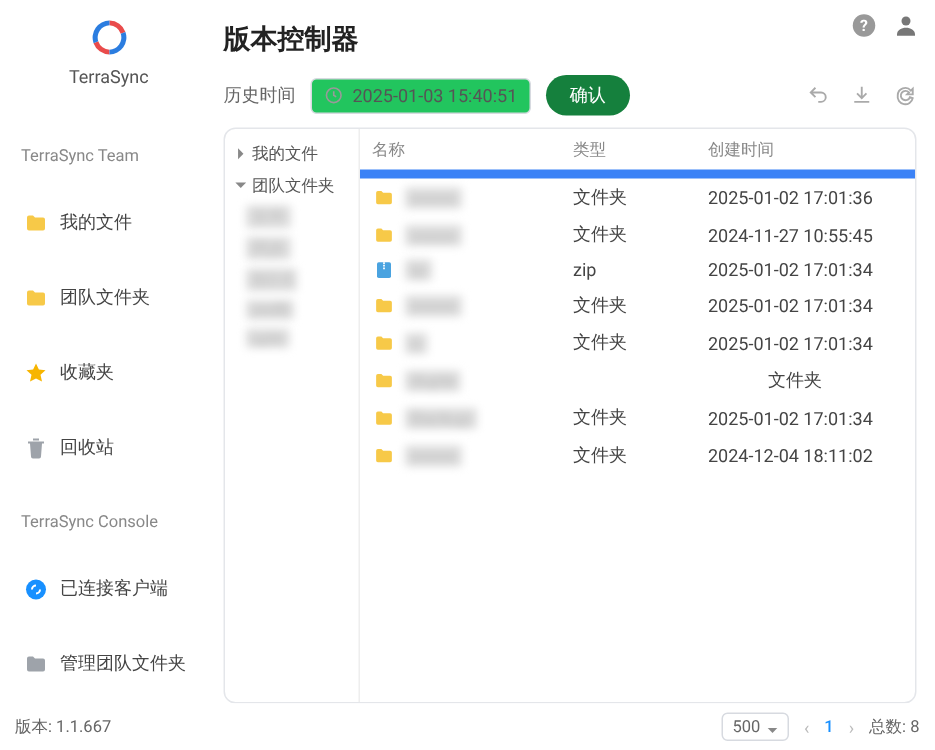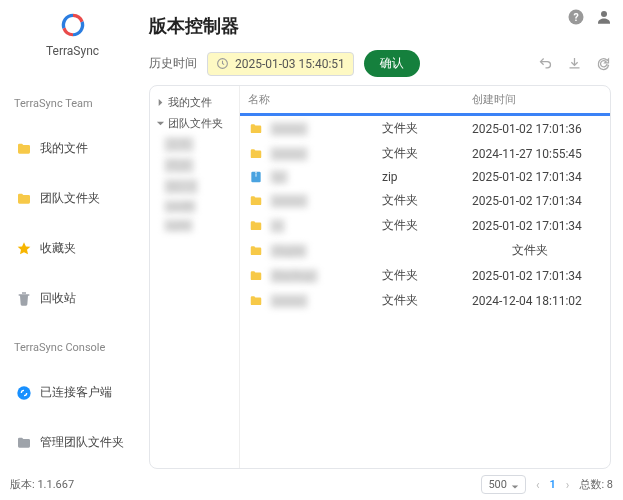--- a/index.html
+++ b/index.html
@@ -12,33 +12,33 @@
 .section-label{font-size:11px;color:#888;padding:8px 6px 4px}
 .nav-item{display:flex;align-items:center;gap:8px;padding:7px 8px;border-radius:6px;cursor:pointer;color:#444}
 .nav-item.active{background:#e0e2e5}
 .nav-icon{width:16px;height:16px;flex-shrink:0}
 .main{flex:1;display:flex;flex-direction:column;padding:14px 12px 0 4px;overflow:hidden}
 .topbar{display:flex;align-items:center;gap:10px;position:absolute;top:8px;right:10px}
 .topbar-icon{width:18px;height:18px;color:#888;cursor:pointer}
 .page-title{font-size:18px;font-weight:600;margin-bottom:12px;color:#222}
 .toolbar{display:flex;align-items:center;gap:10px;margin-bottom:8px}
 .tb-label{color:#666;font-size:12px}
-.dt-input{display:flex;align-items:center;gap:6px;border:1px solid #d7dae0;border-radius:4px;padding:4px 8px;font-size:12px;color:#555;background:#fef9c3}
+.dt-input{display:flex;align-items:center;gap:6px;border:1px solid #d7dae0;border-radius:4px;padding:4px 8px;font-size:12px;color:#555;background:#22c55e}
 .dt-clock{width:13px;height:13px}
 .confirm-btn{background:#15803d;color:#fff;border:none;border-radius:14px;padding:5px 16px;font-size:12px;cursor:pointer}
 .tb-right{margin-left:auto;display:flex;gap:14px}
 .tb-right-icon{width:15px;height:15px;color:#aaa;cursor:pointer}
 .panel{flex:1;border:1px solid #e4e6ea;border-radius:8px;display:flex;overflow:hidden}
 .tree-col{width:90px;border-right:1px solid #eee;padding:6px 0;overflow:hidden}
 .tree-row{display:flex;align-items:center;gap:3px;padding:3px 6px;font-size:11px;color:#555;white-space:nowrap;cursor:pointer}
 .tree-row.indent1{padding-left:14px}
 .tree-row.selected{background:#eaecef}
 .tree-cv{width:9px;height:9px;flex-shrink:0}
 .table-wrap{flex:1;display:flex;flex-direction:column}
-.table-head{display:flex;padding:6px 8px;border-bottom:3px solid #3b82f6;font-size:11px;color:#888}
+.table-head{display:flex;padding:6px 8px;border-bottom:6px solid #3b82f6;font-size:11px;color:#888}
 .col-name{flex:1}
 .col-type{width:90px}
 .col-date{width:130px}
 .table-body{flex:1;overflow:auto}
 .trow{display:flex;align-items:center;padding:4px 8px;font-size:12px;color:#444}
 .trow .col-name{display:flex;align-items:center;gap:6px}
 .ficon{width:16px;height:14px;flex-shrink:0}
 .blur{filter:blur(3px);color:#bbb;background:#ddd;border-radius:2px;padding:0 4px}
 .footer{display:flex;align-items:center;justify-content:space-between;padding:6px 10px;font-size:11px;color:#666}
 .pager{display:flex;align-items:center;gap:10px}
@@ -180,20 +180,21 @@
             <span class="blur">zedB</span>
           </div>
         <div class="tree-row indent1">
             <span class="blur">uple</span>
           </div>
       </div>
 
       <div class="table-wrap">
         <div class="table-head">
           <div class="col-name">名称</div>
+          <div class="col-type">类型</div>
           <div class="col-date">创建时间</div>
         </div>
         <div class="table-body" id="tbody">
             <div class="trow">
               <div class="col-name">
                 <svg class="ficon" viewBox="0 0 24 24" fill="#f7c948">
                   <path d="M3 6a2 2 0 0 1 2-2h4l2 2h8a2 2 0 0 1 2 2v9a2 2 0 0 1-2 2H5a2 2 0 0 1-2-2z"></path>
                 </svg>
                 <span class="blur">xxxxx</span>
               </div>

